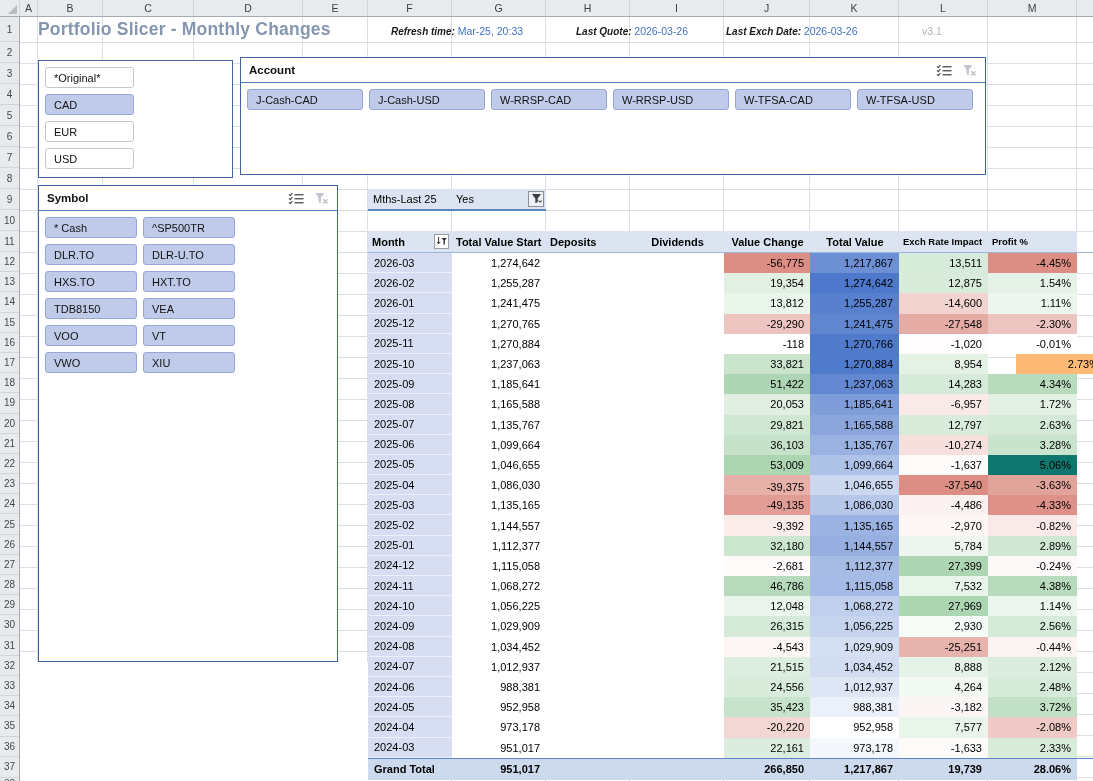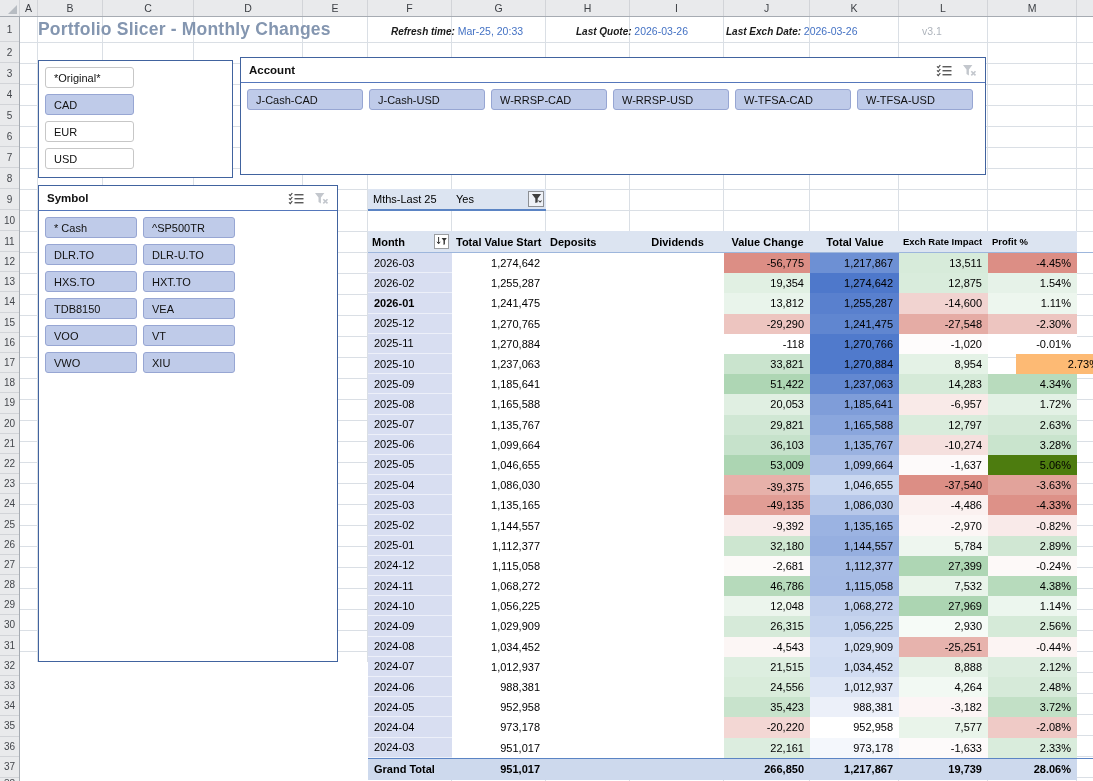--- a/index.html
+++ b/index.html
@@ -332,21 +332,21 @@
       <div class="pcell month-cell" style="width:84px;height:20.2px;">2026-02</div>
       <div class="pcell num" style="width:94px;height:20.2px;background:#fff;">1,255,287</div>
       <div class="pcell num" style="width:84px;height:20.2px;"></div>
       <div class="pcell num" style="width:94px;height:20.2px;"></div>
       <div class="pcell num" style="width:86px;height:20.2px;background:rgb(225,240,227);padding-left:45px;">19,354</div>
       <div class="pcell num" style="width:89px;height:20.2px;background:rgb(78,120,203);">1,274,642</div>
       <div class="pcell num" style="width:89px;height:20.2px;background:rgb(217,236,220);">12,875</div>
       <div class="pcell num" style="width:89px;height:20.2px;background:rgb(230,242,232);">1.54%</div>
     </div>
     <div class="prow" style="height:20.2px">
-      <div class="pcell month-cell" style="width:84px;height:20.2px;font-weight:bold;">2026-01</div>
+      <div class="pcell month-cell" style="width:84px;height:20.2px;">2026-01</div>
       <div class="pcell num" style="width:94px;height:20.2px;background:#fff;">1,241,475</div>
       <div class="pcell num" style="width:84px;height:20.2px;"></div>
       <div class="pcell num" style="width:94px;height:20.2px;"></div>
       <div class="pcell num" style="width:86px;height:20.2px;background:rgb(233,244,235);">13,812</div>
       <div class="pcell num" style="width:89px;height:20.2px;background:rgb(89,128,206);">1,255,287</div>
       <div class="pcell num" style="width:89px;height:20.2px;background:rgb(241,211,208);">-14,600</div>
       <div class="pcell num" style="width:89px;height:20.2px;background:rgb(237,246,238);">1.11%</div>
     </div>
     <div class="prow" style="height:20.2px">
       <div class="pcell month-cell" style="width:84px;height:20.2px;">2025-12</div>
@@ -419,21 +419,21 @@
       <div class="pcell num" style="width:89px;height:20.2px;background:rgb(201,228,205);">3.28%</div>
     </div>
     <div class="prow" style="height:20.2px">
       <div class="pcell month-cell" style="width:84px;height:20.2px;">2025-05</div>
       <div class="pcell num" style="width:94px;height:20.2px;background:#fff;">1,046,655</div>
       <div class="pcell num" style="width:84px;height:20.2px;"></div>
       <div class="pcell num" style="width:94px;height:20.2px;"></div>
       <div class="pcell num" style="width:86px;height:20.2px;background:rgb(172,213,178);">53,009</div>
       <div class="pcell num" style="width:89px;height:20.2px;background:rgb(174,193,231);">1,099,664</div>
       <div class="pcell num" style="width:89px;height:20.2px;background:rgb(253,250,250);">-1,637</div>
-      <div class="pcell num" style="width:89px;height:20.2px;background:#4d7c0f;text-align:right;">5.06%</div>
+      <div class="pcell num" style="width:89px;height:20.2px;background:#0f766e;text-align:right;">5.06%</div>
     </div>
     <div class="prow" style="height:20.2px">
       <div class="pcell month-cell" style="width:84px;height:20.2px;">2025-04</div>
       <div class="pcell num" style="width:94px;height:20.2px;background:#fff;">1,086,030</div>
       <div class="pcell num" style="width:84px;height:20.2px;"></div>
       <div class="pcell num" style="width:94px;height:20.2px;"></div>
       <div class="pcell num" style="width:86px;height:23px;background:rgb(231,177,170);">-39,375</div>
       <div class="pcell num" style="width:89px;height:20.2px;background:rgb(203,216,240);">1,046,655</div>
       <div class="pcell num" style="width:89px;height:20.2px;background:rgb(220,142,133);">-37,540</div>
       <div class="pcell num" style="width:89px;height:20.2px;background:rgb(226,163,155);">-3.63%</div>

